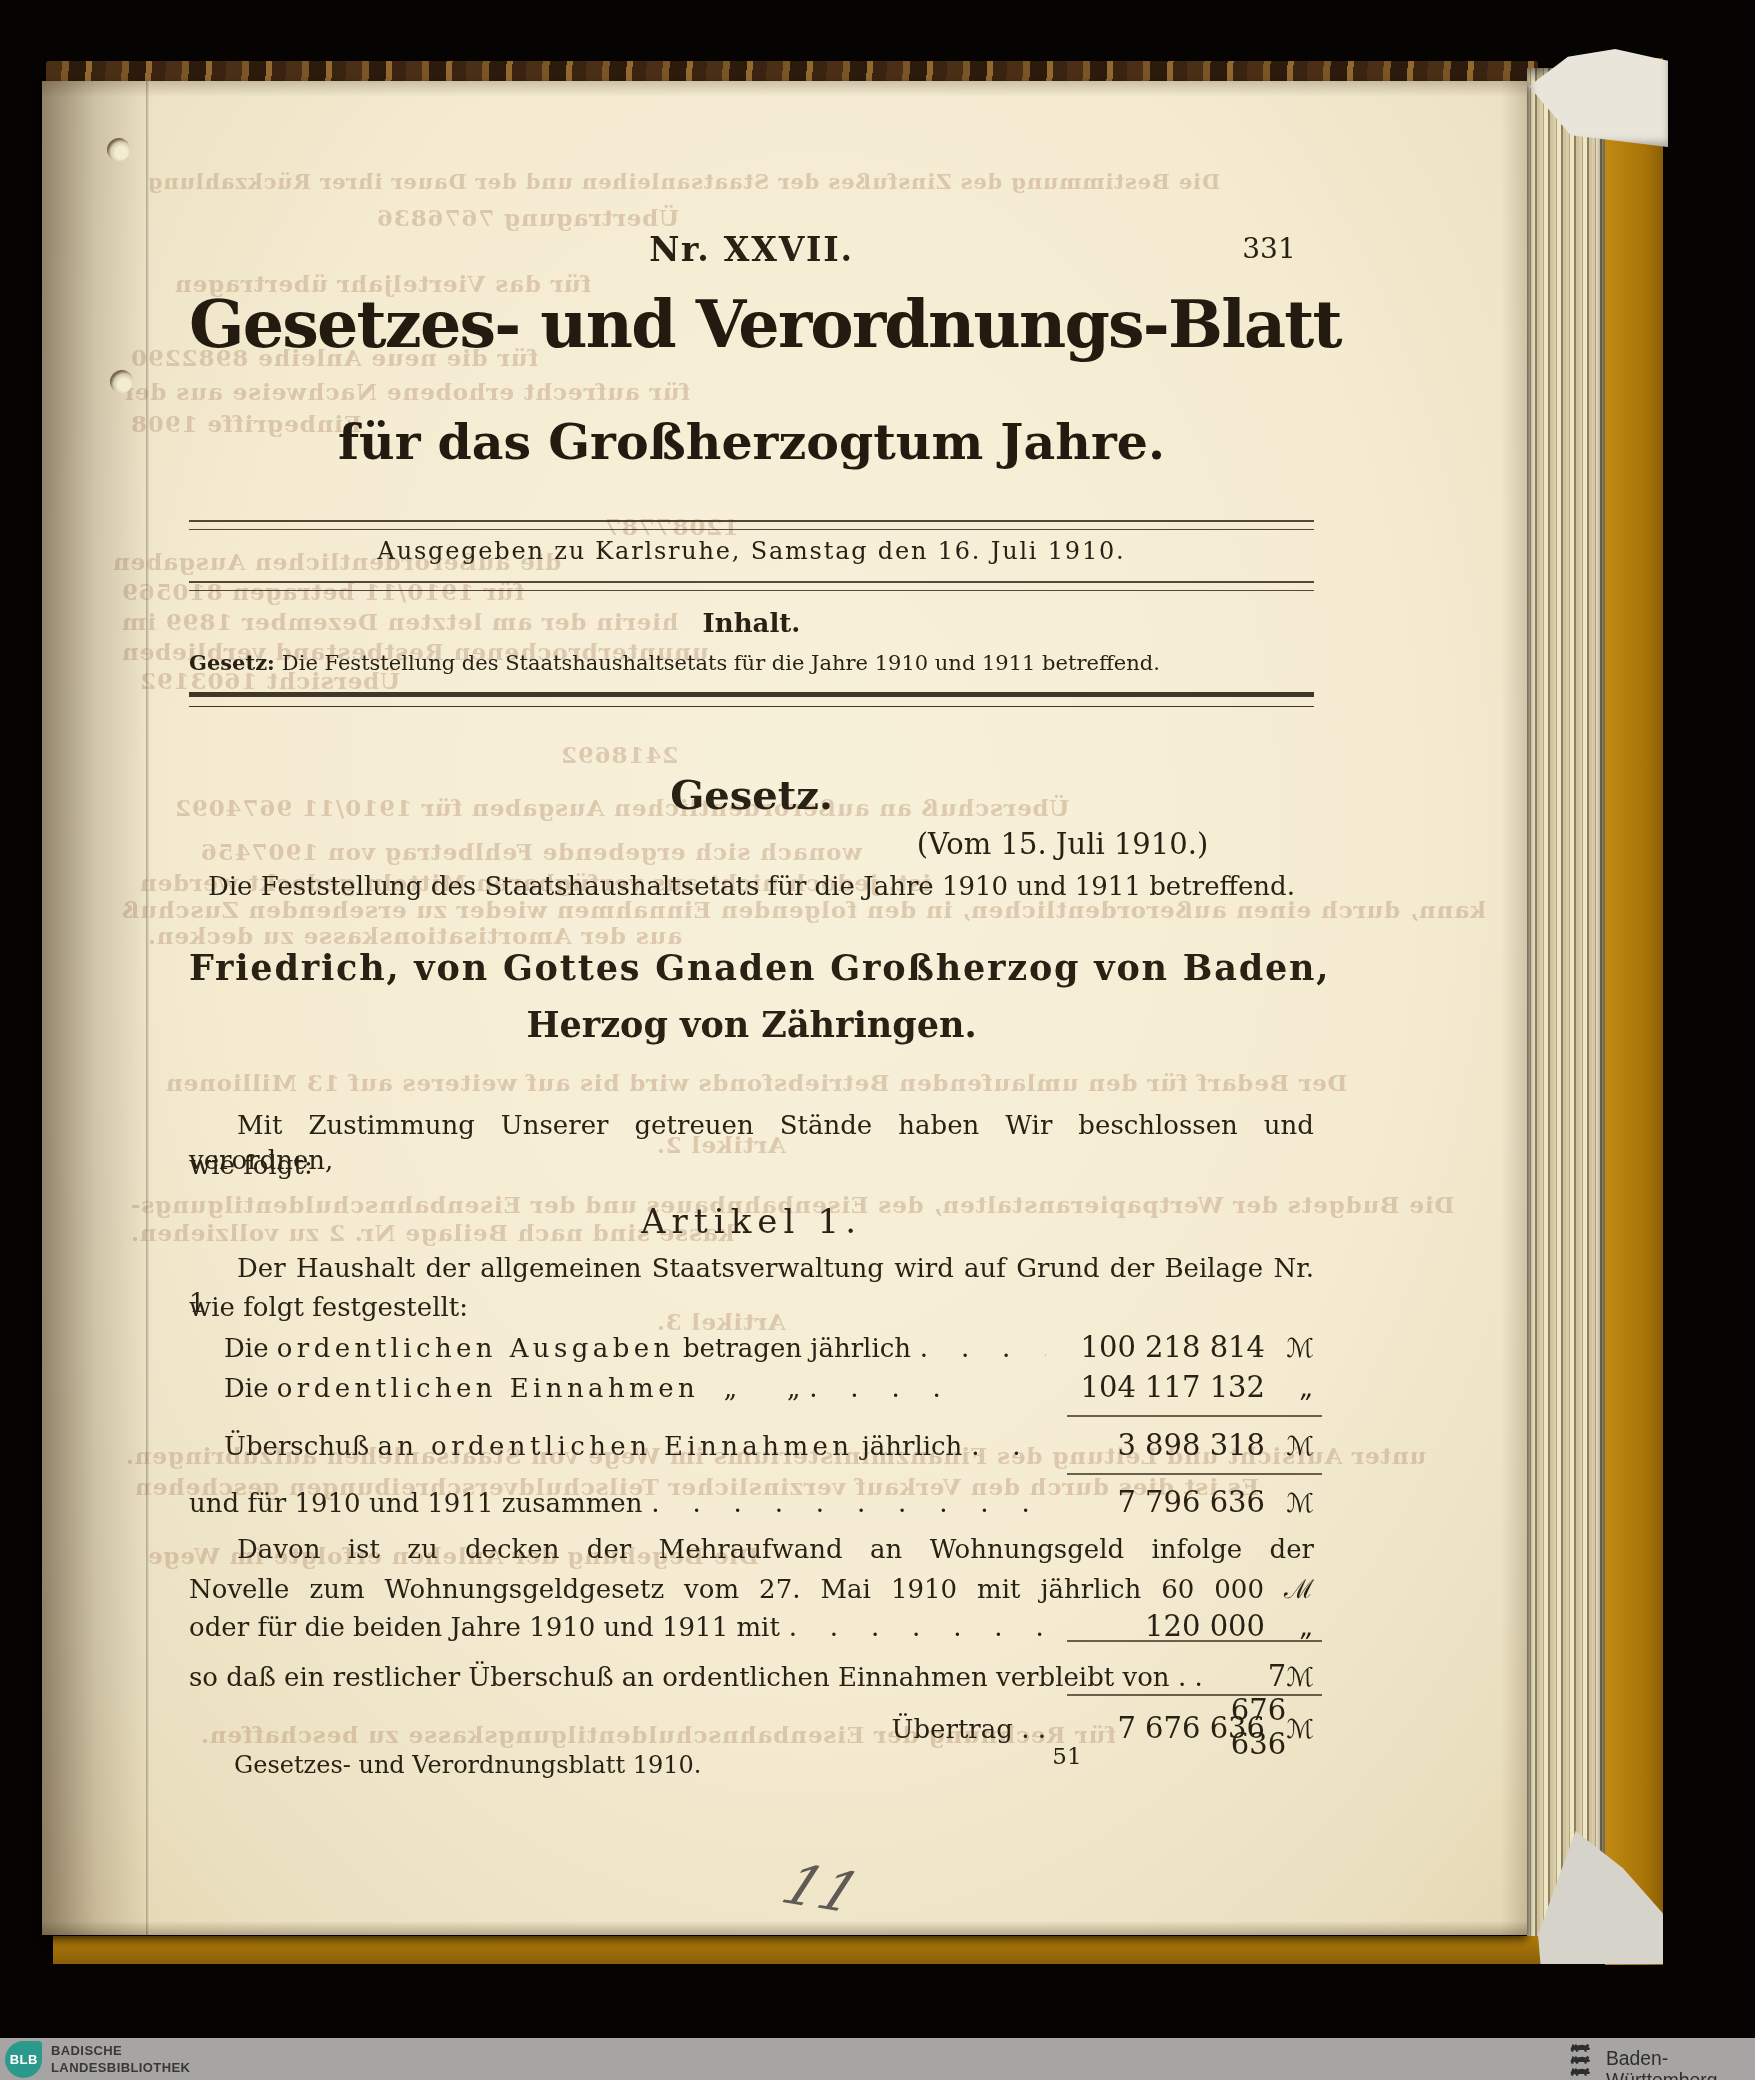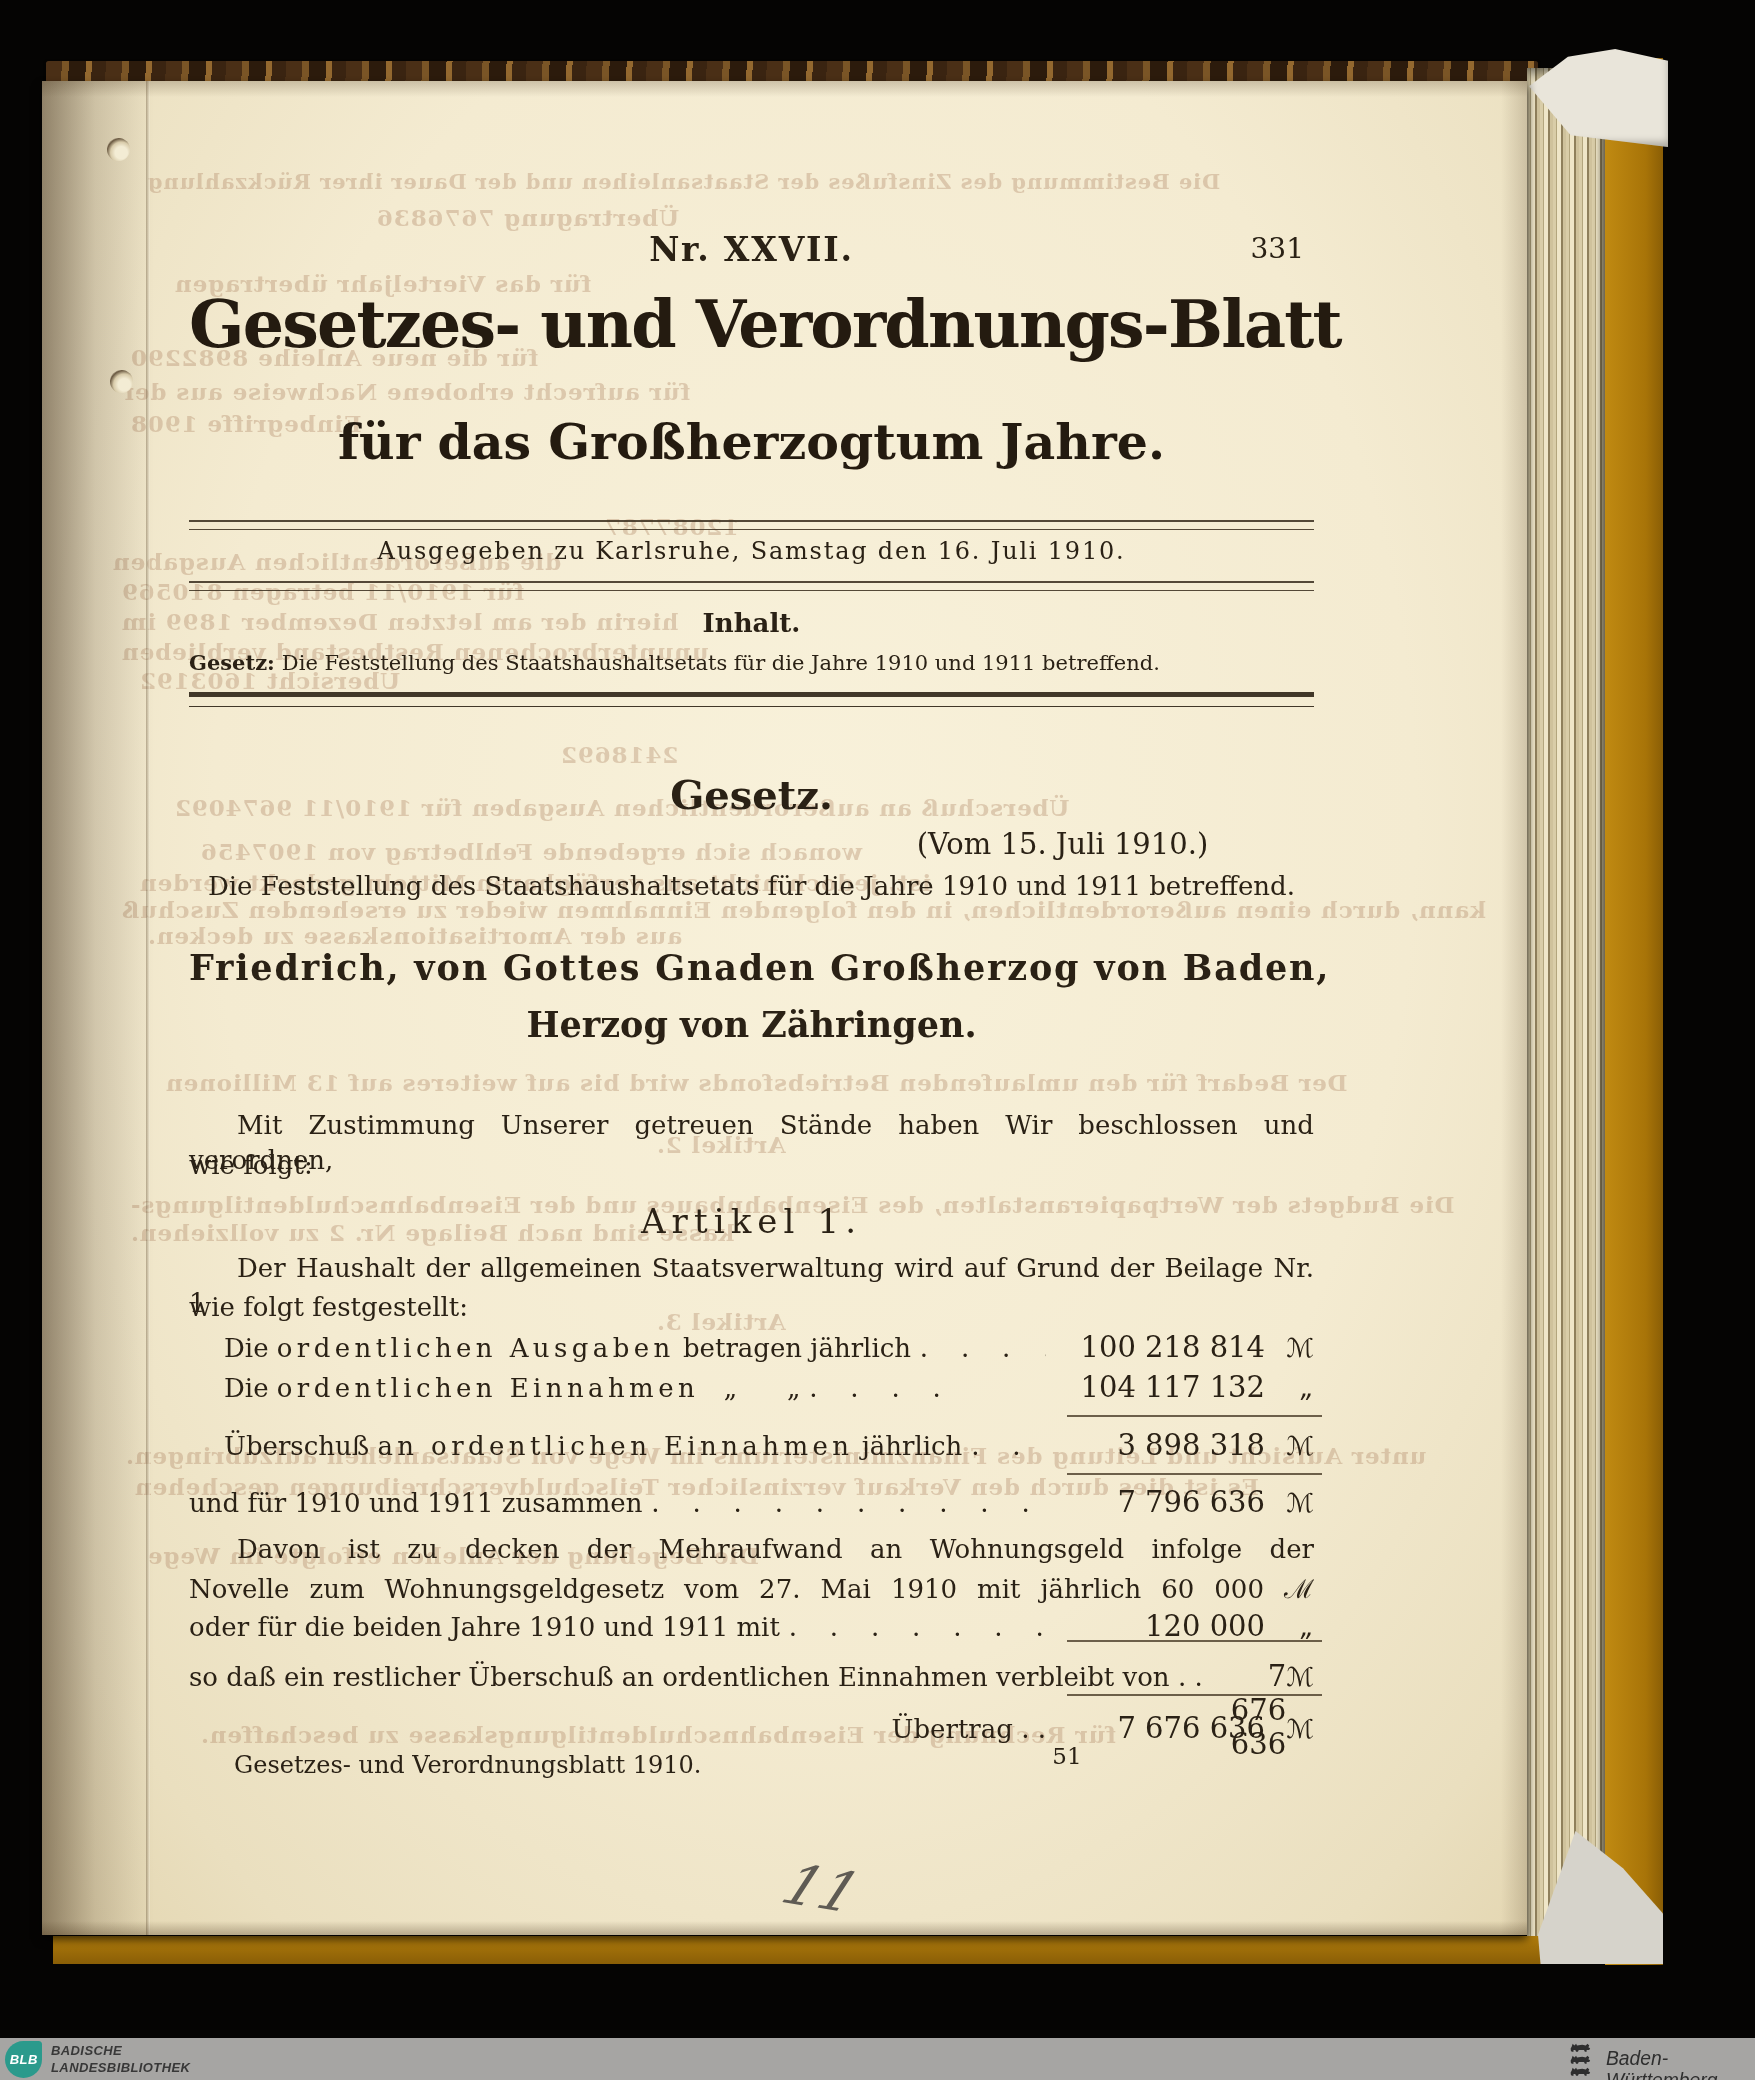--- a/index.html
+++ b/index.html
@@ -75,21 +75,21 @@
   .row .unit{width:49px;text-align:right;font-family:"DejaVu Sans","DejaVu Serif",serif;font-style:italic;font-size:26px;}
   .row.final .lbl{flex:1;text-align:right;}
   .hr-short{position:absolute;left:878px;width:255px;height:1.8px;background:#4a3c28;opacity:.8;}
   .imprint{position:absolute;left:45px;font-size:24px;}
   .sheetnum{position:absolute;left:843px;width:70px;text-align:center;font-size:23px;}
   .pencil{position:absolute;left:744px;top:1775px;font-size:56px;font-style:italic;color:#5f5b54;
     transform:rotate(9deg) skewX(-14deg);font-weight:400;}
 
   
   .viewer-bar{position:absolute;left:0;top:2038px;width:1756px;height:42px;background:#a6a5a3;
-    font-family:"Liberation Sans","DejaVu Sans",sans-serif;display:flex;align-items:center;font-style:italic;}
+    font-family:"Liberation Sans","DejaVu Sans",sans-serif;display:flex;align-items:center;}
   .blb-logo{position:absolute;left:5.3px;top:2.6px;width:37px;height:37px;background:#2b9a8c;
     border-radius:50% 3.5px 50% 50%;display:flex;align-items:center;justify-content:center;
     color:#fff;font-weight:700;font-size:13px;letter-spacing:0.4px;}
   .blb-text{position:absolute;left:51px;top:5.3px;color:#383838;font-weight:700;font-size:13px;
     line-height:1.25;letter-spacing:0.4px;}
   .coat{position:absolute;left:1568px;top:3.5px;width:32px;height:35px;display:flex;flex-direction:column;justify-content:space-between;}
   .coat svg{display:block;}
   .bw-text{position:absolute;left:1606px;top:9.7px;color:#2e2e2e;font-size:19.3px;}
 </style>
 </head>
@@ -135,21 +135,21 @@
       </div>
     <div class="gutter"></div>
     <div class="crease"></div>
     <div class="page-shade"></div>
     <div class="hole" style="left:65px;top:57px;"></div>
     <div class="hole" style="left:68px;top:289px;"></div>
 
     <div class="content">
 
       <div class="abs c issue" style="top:149px">Nr. XXVII.</div>
-      <div class="abs folio" style="top:151px;left:1045px;width:70px;text-align:right">331</div>
+      <div class="abs folio" style="top:151px;left:1045px;width:70px;text-align:center">331</div>
 
       <div class="abs c t1" style="top:205px">Gesetzes- und Verordnungs-Blatt</div>
       <div class="abs c t2" style="top:332px">für das Großherzogtum Jahre.</div>
 
       <div class="abs double-rule" style="top:439px"></div>
       <div class="abs c dateline" style="top:456px">Ausgegeben zu Karlsruhe, Samstag den 16. Juli 1910.</div>
       <div class="abs double-rule" style="top:500px"></div>
 
       <div class="abs c inhalt-h" style="top:527px">Inhalt.</div>
       <div class="abs inhalt-line" style="top:569px"><b>Gesetz:</b><span>Die Feststellung des Staatshaushaltsetats für die Jahre 1910 und 1911 betreffend.</span></div>

